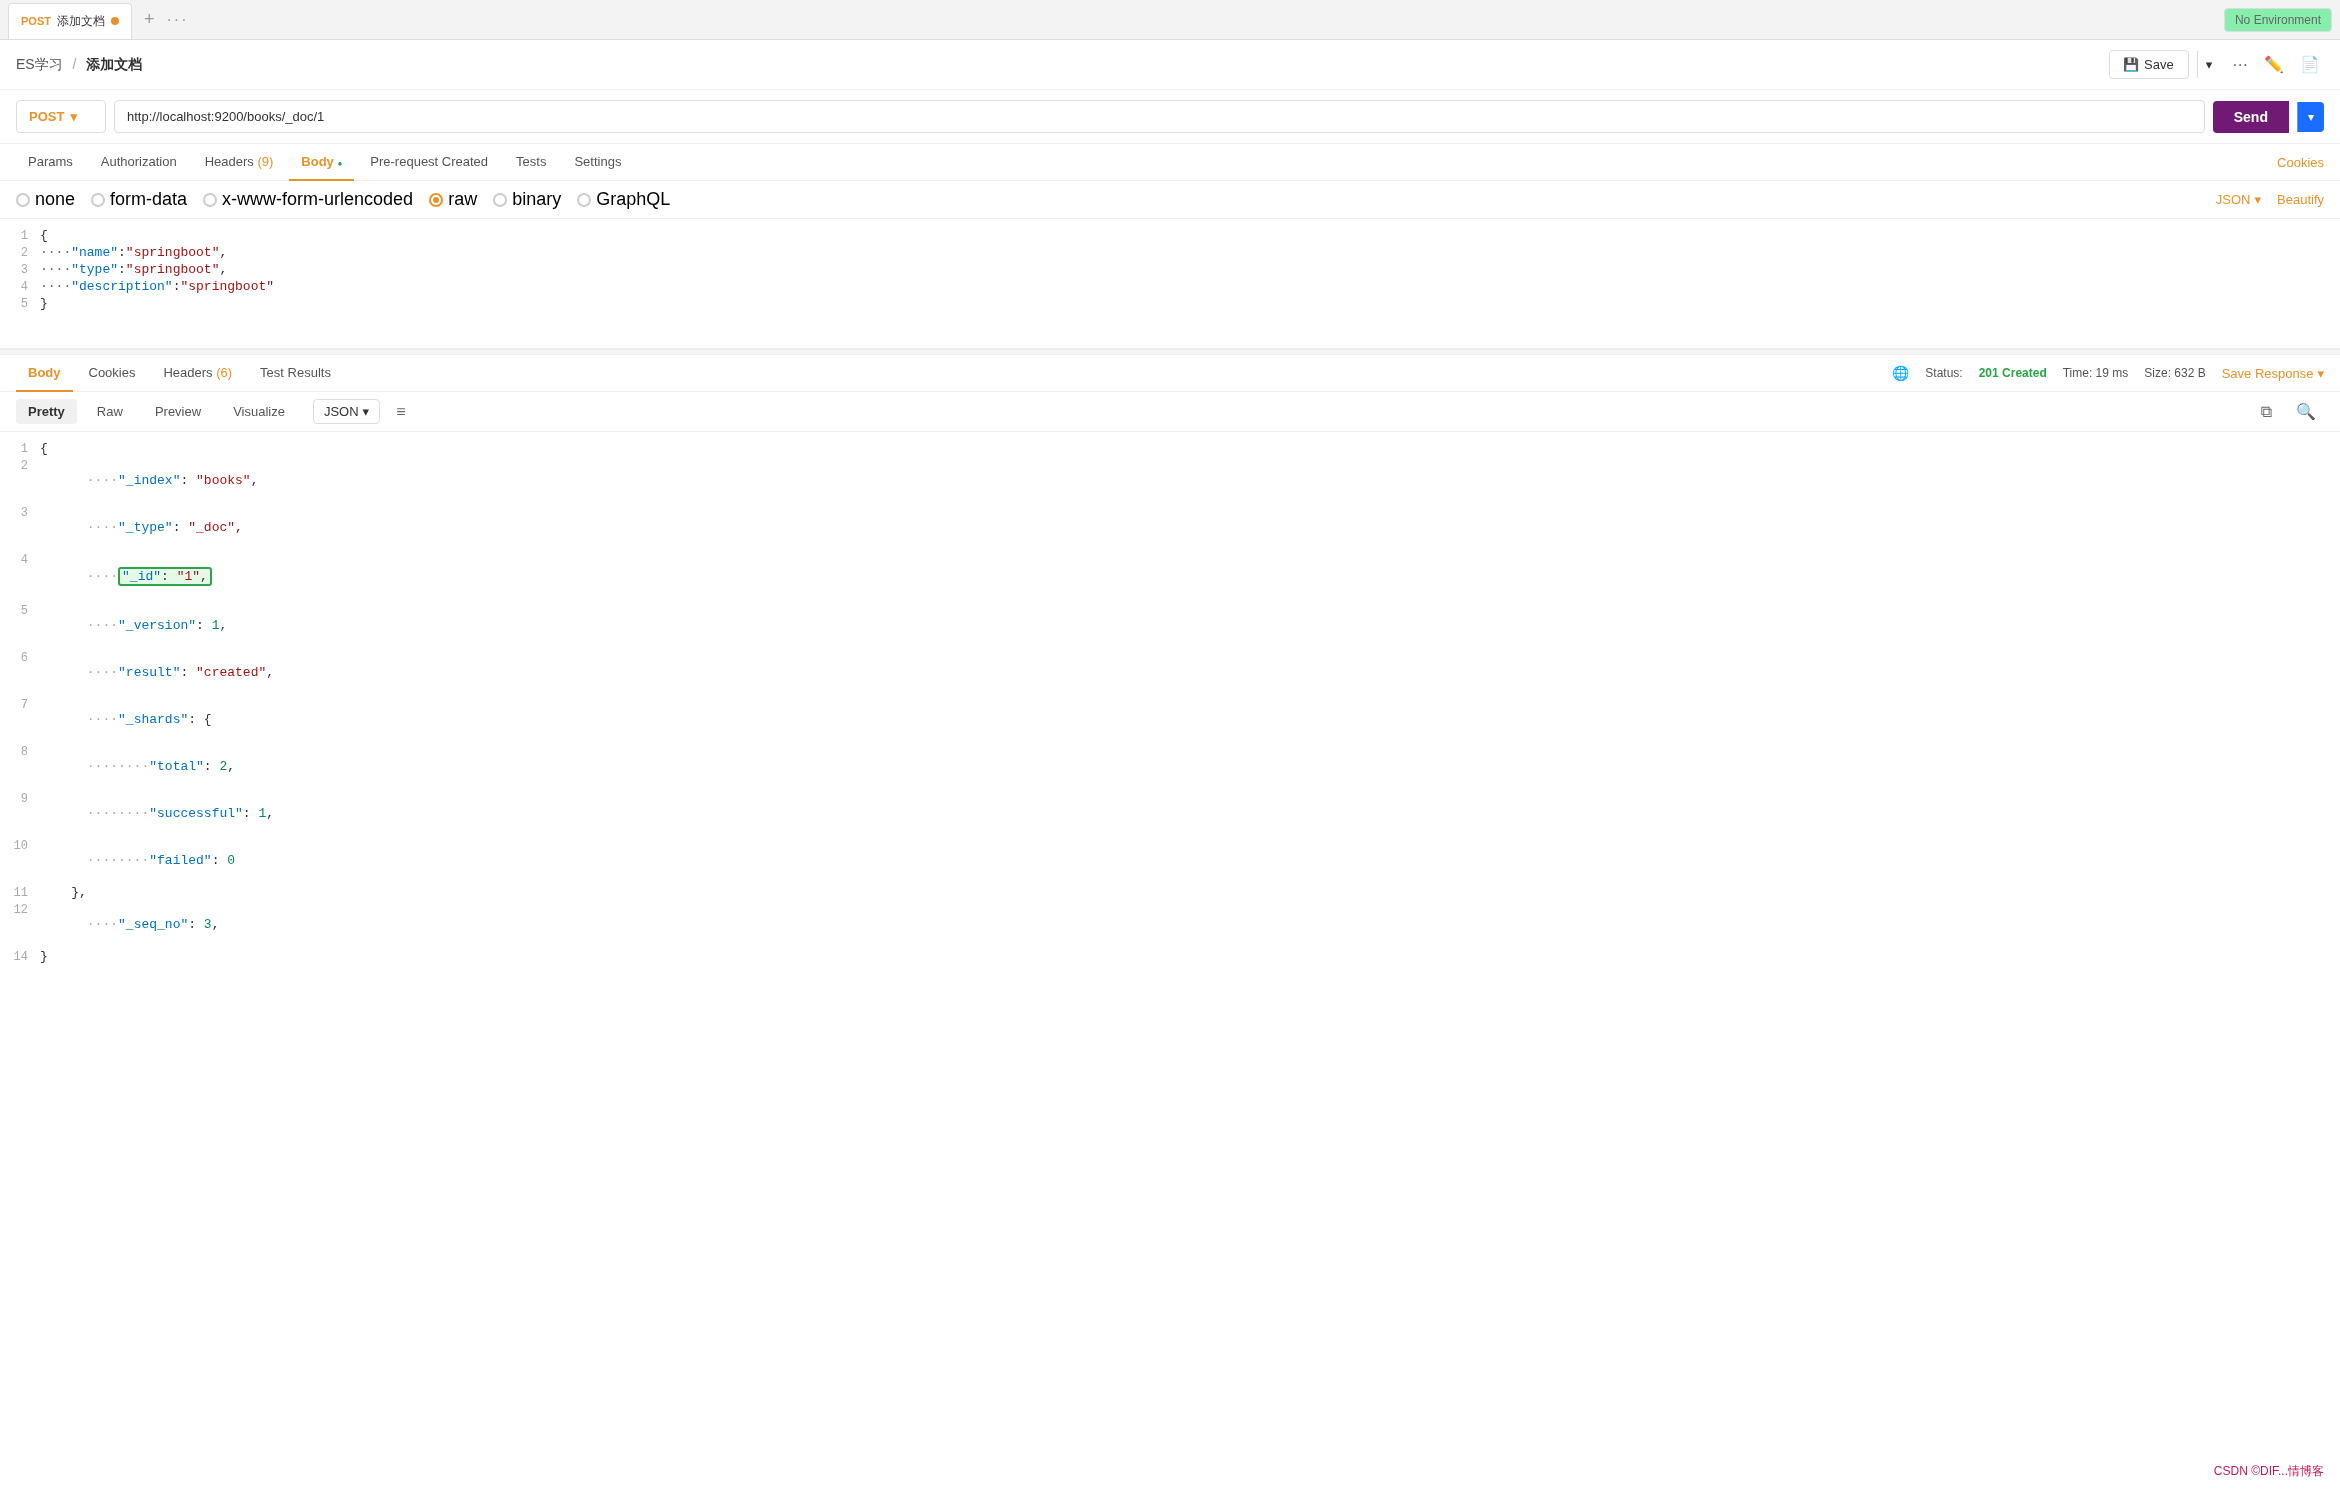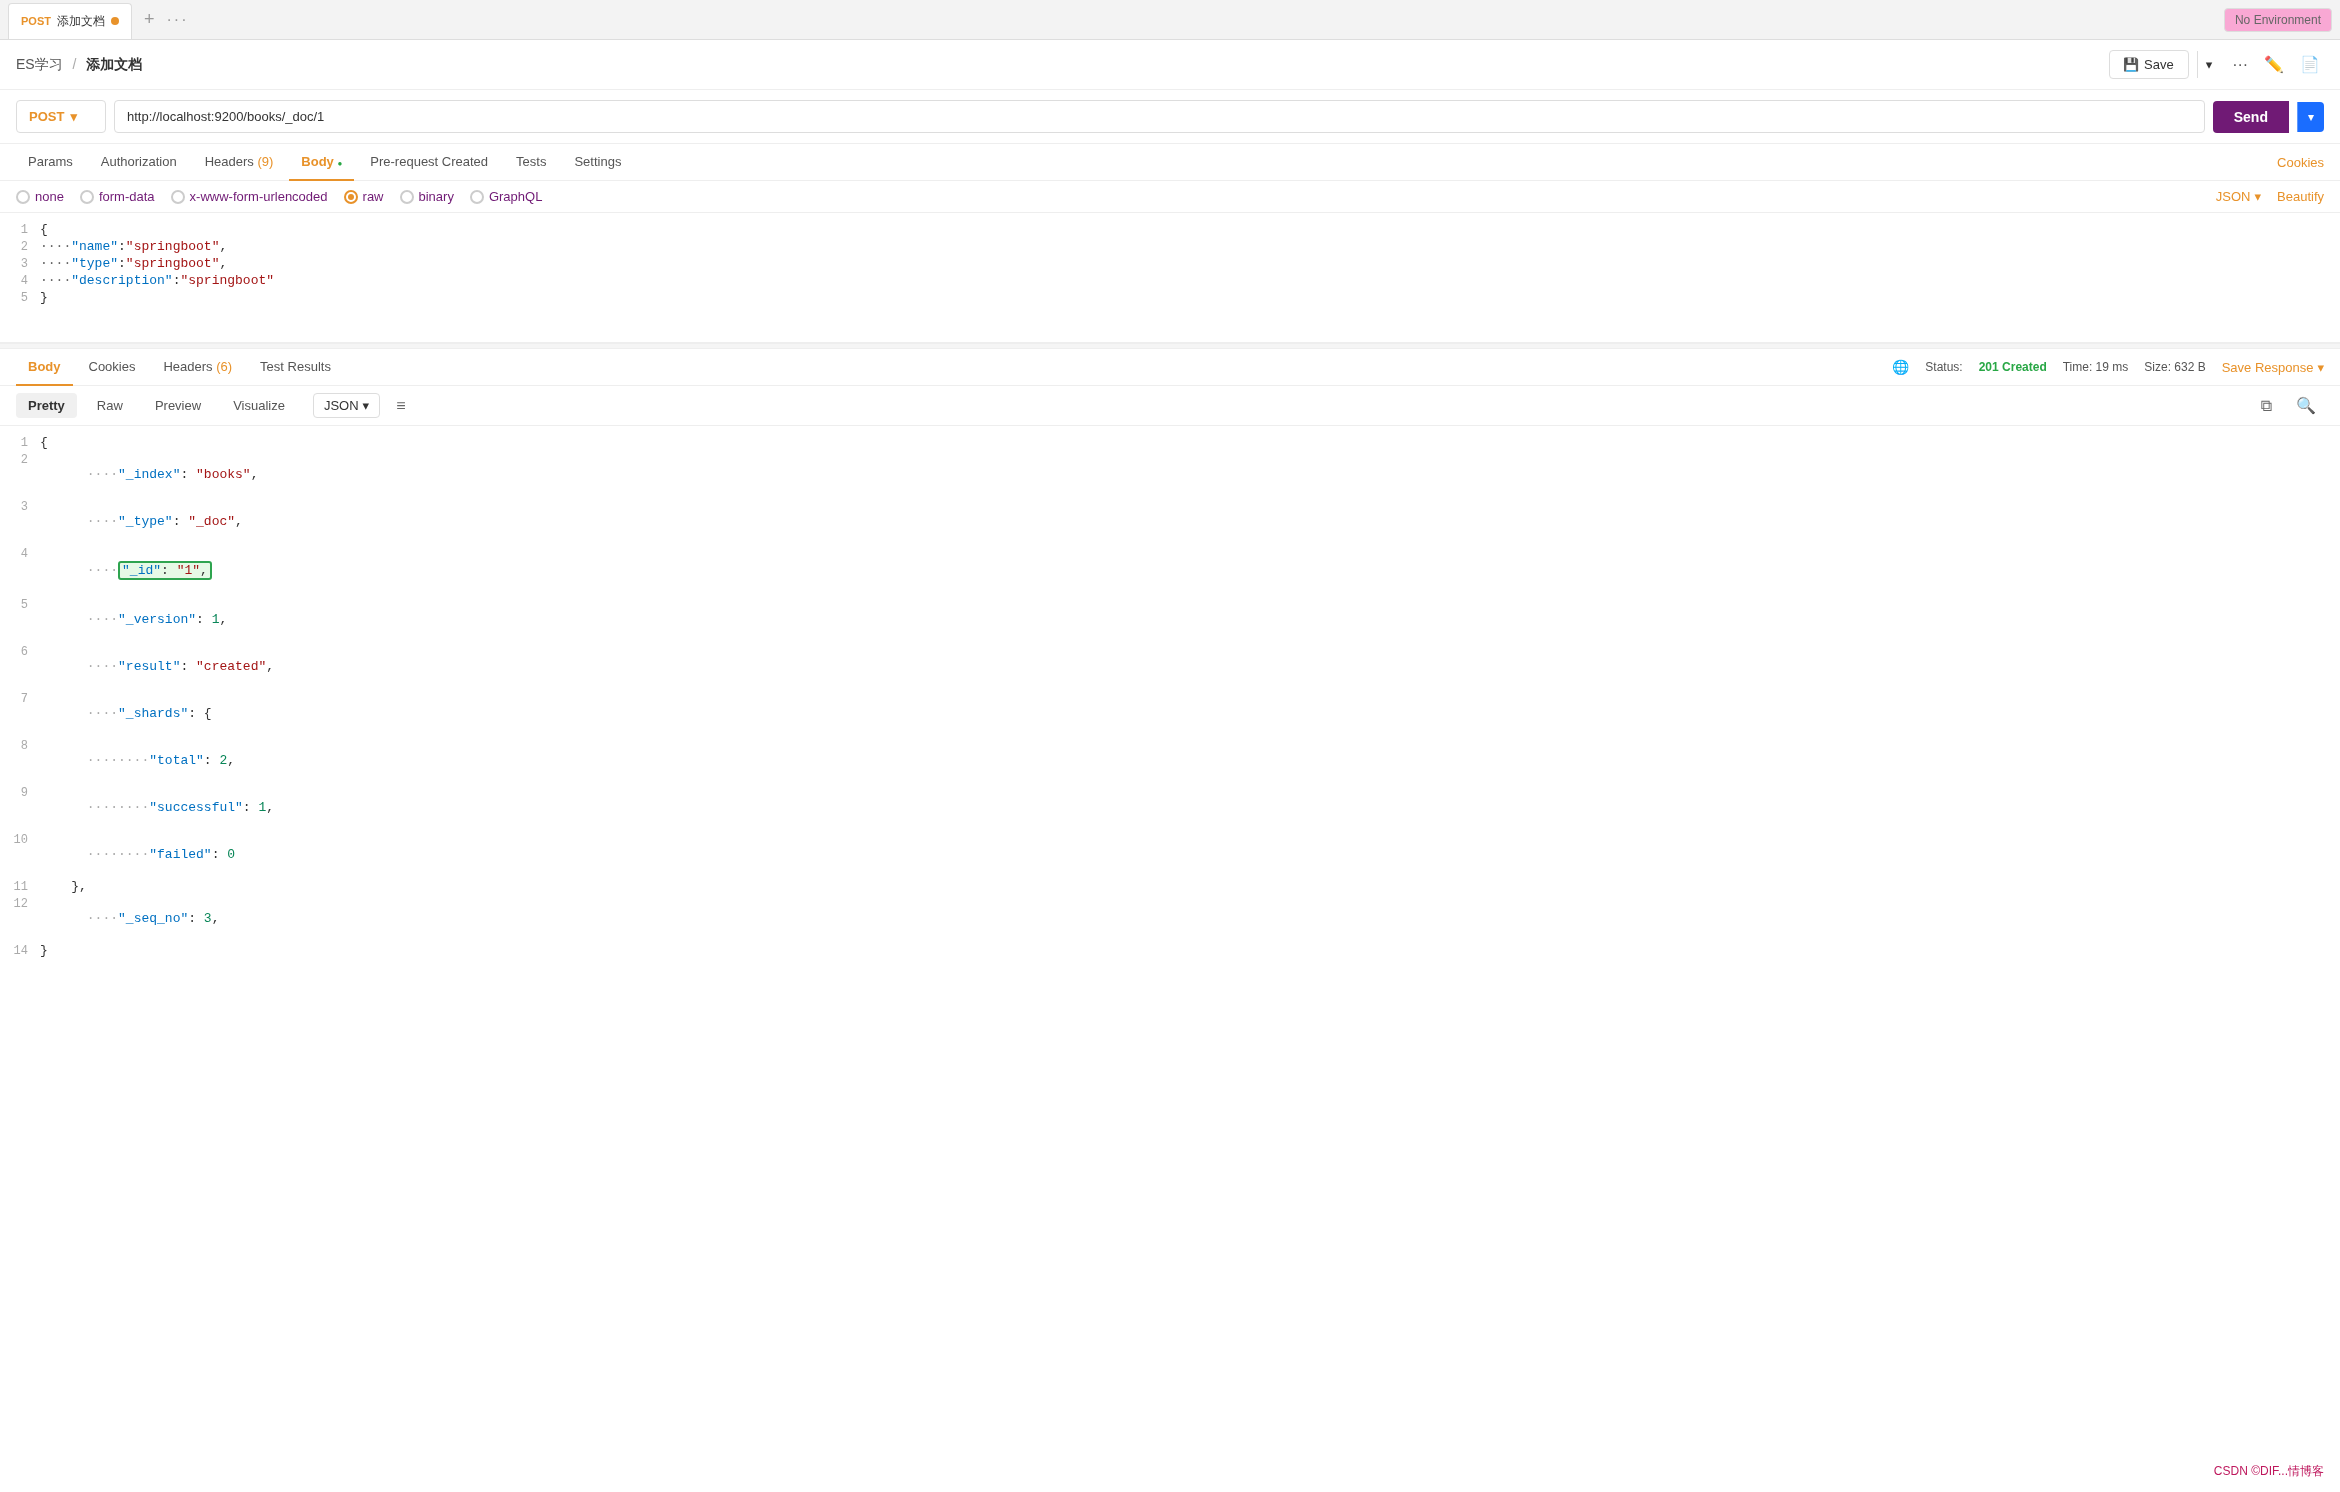--- a/index.html
+++ b/index.html
@@ -14,21 +14,21 @@
       display: flex; align-items: center; gap: 6px; padding: 0 12px;
       height: 36px; border-radius: 4px 4px 0 0; cursor: pointer; font-size: 12px;
       background: #fff; border: 1px solid #ddd; border-bottom: none; position: relative; top: 1px;
     }
     .tab-item .method { color: #e8922a; font-weight: 700; font-size: 11px; }
     .tab-dot { width: 8px; height: 8px; border-radius: 50%; background: #e8922a; }
     .tab-plus { background: transparent; border: none; font-size: 18px; color: #999; cursor: pointer; padding: 0 8px; }
     .tab-more { color: #999; font-size: 16px; letter-spacing: 2px; cursor: pointer; }
     .env-selector {
       margin-left: auto; border: 1px solid #ddd; border-radius: 4px; padding: 4px 10px;
-      font-size: 12px; color: #666; background: #f9a8d4; cursor: pointer;
+      font-size: 12px; color: #666; background: #86efac; cursor: pointer;
     }
 
     
     .toolbar {
       display: flex; align-items: center; padding: 10px 16px;
       border-bottom: 1px solid #eee; gap: 8px;
     }
     .breadcrumb { font-size: 14px; color: #555; }
     .breadcrumb .sep { margin: 0 6px; color: #aaa; }
     .breadcrumb .current { font-weight: 600; color: #333; }
@@ -72,21 +72,21 @@
     }
     .req-tab.active { color: #e8922a; border-bottom-color: #e8922a; font-weight: 600; }
     .req-tab-count { color: #e8922a; }
     .cookies-link { margin-left: auto; color: #e8922a; cursor: pointer; font-size: 13px; }
 
     
     .body-types {
       display: flex; align-items: center; padding: 8px 16px; gap: 16px;
       border-bottom: 1px solid #eee; flex-wrap: wrap;
     }
-    .radio-opt { display: flex; align-items: center; gap: 5px; cursor: pointer; font-size: 13px; color: #701a75; }
+    .radio-opt { display: flex; align-items: center; gap: 5px; cursor: pointer; font-size: 18px; color: #000000; }
     .radio-dot {
       width: 14px; height: 14px; border-radius: 50%; border: 2px solid #ccc;
       display: flex; align-items: center; justify-content: center;
     }
     .radio-dot.raw-active { border-color: #e8922a; }
     .radio-dot.raw-active::after { content: ''; width: 6px; height: 6px; border-radius: 50%; background: #e8922a; }
     .json-badge {
       display: flex; align-items: center; gap: 4px; color: #e8922a;
       font-size: 13px; cursor: pointer; margin-left: auto;
     }

